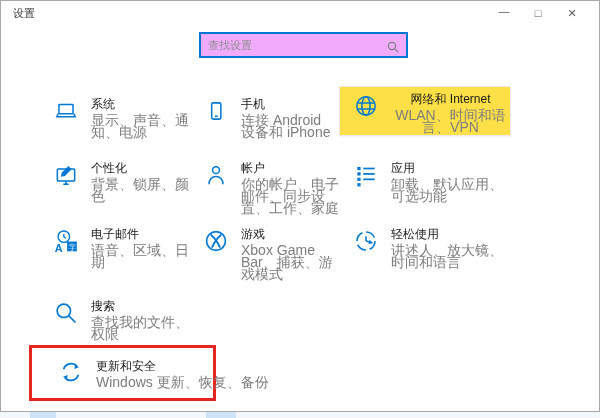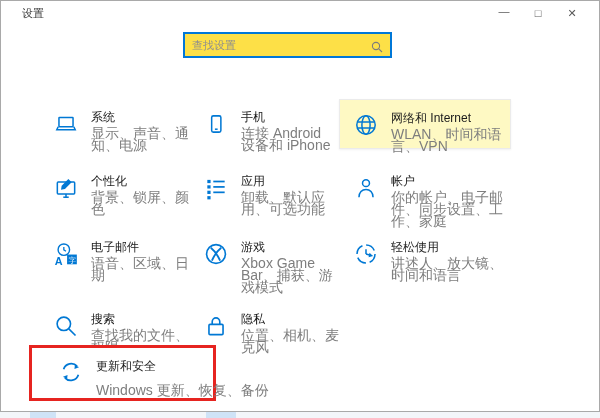--- a/index.html
+++ b/index.html
@@ -1,42 +1,42 @@
 <!DOCTYPE html>
 <html><head>
 <meta charset="utf-8">
 <style>
   html,body{margin:0;padding:0;background:#f4f4f4;}
   .screen{position:relative;width:600px;height:418px;font-family:"Liberation Sans","DejaVu Sans",sans-serif;overflow:hidden;background:#fbfbfb;}
   .win{position:absolute;left:0;top:0;width:600px;height:412px;background:#ffffff;border:1px solid #a9a9a9;box-sizing:border-box;}
   
   .titlebar{position:absolute;left:0;top:0;width:100%;height:24px;}
-  .win-title{position:absolute;left:21px;top:5px;font-size:11px;color:#3b3b3b;}
+  .win-title{position:absolute;left:12px;top:5px;font-size:11px;color:#3b3b3b;}
   .win-controls{position:absolute;right:10px;top:0;height:24px;display:flex;align-items:center;gap:0;}
   .win-btn{width:34px;height:24px;display:flex;align-items:center;justify-content:center;font-size:11px;color:#5a5a5a;cursor:default;}
   .win-btn.min span{transform:translateY(-2px);}
   
-  .searchbox{position:absolute;left:182px;top:31px;width:209px;height:26px;border:2px solid #0077d7;box-sizing:border-box;background:#fde047;}
+  .searchbox{position:absolute;left:198px;top:31px;width:209px;height:26px;border:2px solid #0077d7;box-sizing:border-box;background:#f0abfc;}
   .searchbox input{position:absolute;left:0;top:0;width:178px;height:22px;border:none;outline:none;font-size:11px;color:#444;padding:0 0 0 7px;font-family:inherit;background:transparent;}
   .searchbox input::placeholder{color:#8f8f8f;opacity:1;}
   .search-glyph{position:absolute;right:7px;top:5px;width:12px;height:12px;}
   
-  .grid{position:absolute;left:38px;top:99px;display:grid;grid-template-columns:150px 150px 180px;grid-template-rows:64px 66px 72px 64px;}
+  .grid{position:absolute;left:38px;top:86px;display:grid;grid-template-columns:150px 150px 180px;grid-template-rows:64px 66px 72px 64px;}
   .cat{display:flex;align-items:flex-start;padding:10px 0 0 14px;box-sizing:border-box;cursor:pointer;}
   .cat .ic{flex:0 0 26px;width:26px;height:26px;margin-right:12px;margin-top:1px;}
   .cat .ic svg{display:block;}
   .cat .txt{width:124px;}
   .cat .t{font-size:12px;color:#1b1b1b;line-height:15px;margin-bottom:2px;white-space:nowrap;}
   .cat .s{font-size:14px;color:#7e7e7e;line-height:12px;}
-  .cat.hovered{border:1px solid #ebebeb;background:#fef9c3;box-shadow:0 1px 2px rgba(0,0,0,.06);width:172px;height:50px;margin-top:-1px;padding-top:11px;padding-left:13px;}
+  .cat.hovered{border:1px solid #ebebeb;background:#fde047;box-shadow:0 1px 2px rgba(0,0,0,.06);width:172px;height:50px;margin-top:-1px;padding-top:5px;padding-left:13px;text-align:center;}
   
   .update-item{position:absolute;left:28px;top:344px;width:187px;height:56px;border:3px solid #e62420;box-sizing:border-box;display:flex;align-items:flex-start;padding:11px 0 0 26px;cursor:pointer;background:#fff;}
   .update-item .ic{flex:0 0 26px;width:26px;height:26px;margin-right:12px;}
   .update-item .txt{width:130px;}
-  .update-item .t{font-size:12px;color:#1b1b1b;line-height:15px;margin-bottom:10px;white-space:nowrap;}
+  .update-item .t{font-size:12px;color:#1b1b1b;line-height:15px;margin-bottom:2px;white-space:nowrap;}
   .update-item .s{font-size:14px;color:#7e7e7e;line-height:13px;white-space:nowrap;}
   
   .bottom-strip{position:absolute;left:0;top:412px;width:600px;height:6px;background:#f3f6fa;}
   .bottom-strip .b1{position:absolute;left:30px;top:0;width:26px;height:6px;background:#cfe3f7;}
   .bottom-strip .b2{position:absolute;left:206px;top:0;width:30px;height:6px;background:#cfe3f7;}
 </style>
 </head>
 <body>
 
 <div class="screen">
@@ -120,51 +120,51 @@
           </svg>
         </span>
         <div class="txt">
           <div class="t">个性化</div>
           <div class="s">背景、锁屏、颜色</div>
         </div>
       </div>
 
       <div class="cat">
         <span class="ic">
+          <svg width="26" height="26" viewBox="0 0 24 24" fill="none" stroke="#0078d4" stroke-width="1.4">
+            <circle cx="12" cy="7.5" r="3.2"></circle>
+              <path d="M5.5 20.5 c0 -4.3 2.8 -7.2 6.5 -7.2 s6.5 2.9 6.5 7.2"></path>
+          </svg>
+        </span>
+        <div class="txt">
+          <div class="t">帐户</div>
+          <div class="s">你的帐户、电子邮件、同步设置、工作、家庭</div>
+        </div>
+      </div>
+
+      <div class="cat">
+        <span class="ic">
           <svg width="26" height="26" viewBox="0 0 24 24">
             <rect x="4" y="4.5" width="3" height="3" fill="#0078d4"></rect>
               <path d="M9.5 6 h10.5" stroke="#0078d4" stroke-width="1.6"></path>
             <rect x="4" y="9.5" width="3" height="3" fill="#0078d4"></rect>
               <path d="M9.5 11 h10.5" stroke="#0078d4" stroke-width="1.6"></path>
             <rect x="4" y="14.5" width="3" height="3" fill="#0078d4"></rect>
               <path d="M9.5 16 h10.5" stroke="#0078d4" stroke-width="1.6"></path>
             <rect x="4" y="19.5" width="3" height="3" fill="#0078d4"></rect>
           </svg>
         </span>
         <div class="txt">
           <div class="t">应用</div>
           <div class="s">卸载、默认应用、可选功能</div>
         </div>
       </div>
 
       <div class="cat">
         <span class="ic">
-          <svg width="26" height="26" viewBox="0 0 24 24" fill="none" stroke="#0078d4" stroke-width="1.4">
-            <circle cx="12" cy="7.5" r="3.2"></circle>
-              <path d="M5.5 20.5 c0 -4.3 2.8 -7.2 6.5 -7.2 s6.5 2.9 6.5 7.2"></path>
-          </svg>
-        </span>
-        <div class="txt">
-          <div class="t">帐户</div>
-          <div class="s">你的帐户、电子邮件、同步设置、工作、家庭</div>
-        </div>
-      </div>
-
-      <div class="cat">
-        <span class="ic">
           <svg width="26" height="26" viewBox="0 0 24 24">
             <circle cx="10" cy="8" r="5.3" fill="#ffffff" stroke="#0078d4" stroke-width="1.3"></circle>
             <path d="M10 5.5 v2.7 l2 1.2" fill="none" stroke="#0078d4" stroke-width="1.2"></path>
             <text x="1.5" y="22" font-size="10" font-weight="bold" fill="#0078d4" font-family="'Liberation Sans',sans-serif">A</text>
             <rect x="13" y="12.5" width="9" height="9" fill="#0078d4"></rect>
             <text x="14.3" y="20" font-size="7" fill="#ffffff" font-family="'Liberation Sans',sans-serif">字</text>
           </svg>
         </span>
         <div class="txt">
           <div class="t">电子邮件</div>
@@ -207,32 +207,20 @@
             <circle cx="10" cy="10" r="6.2"></circle>
               <path d="M14.6 14.6 L20.8 20.8"></path>
           </svg>
         </span>
         <div class="txt">
           <div class="t">搜索</div>
           <div class="s">查找我的文件、权限</div>
         </div>
       </div>
 
-      <div class="cat">
-        <span class="ic">
-          <svg width="26" height="26" viewBox="0 0 24 24" fill="none" stroke="#0078d4" stroke-width="1.5">
-            <rect x="5.5" y="10.5" width="13" height="9.5" rx="1"></rect>
-            <path d="M8.5 10.5 V8 a3.5 3.5 0 0 1 7 0 v2.5"></path>
-          </svg>
-        </span>
-        <div class="txt">
-          <div class="t">隐私</div>
-          <div class="s">位置、相机、麦克风</div>
-        </div>
-      </div>
 
     </div>
 
     <div class="update-item">
       <span class="ic">
         <svg width="26" height="26" viewBox="0 0 24 24" fill="none" stroke="#0078d4" stroke-width="1.6">
           <path d="M5.2 9.5 A7.3 7.3 0 0 1 17.6 6.6"></path>
           <path d="M15.6 5.2 L19.4 7.6 L15.2 9.2" fill="#0078d4" stroke="none"></path>
           <path d="M18.8 14.5 A7.3 7.3 0 0 1 6.4 17.4"></path>
           <path d="M8.4 18.8 L4.6 16.4 L8.8 14.8" fill="#0078d4" stroke="none"></path>

